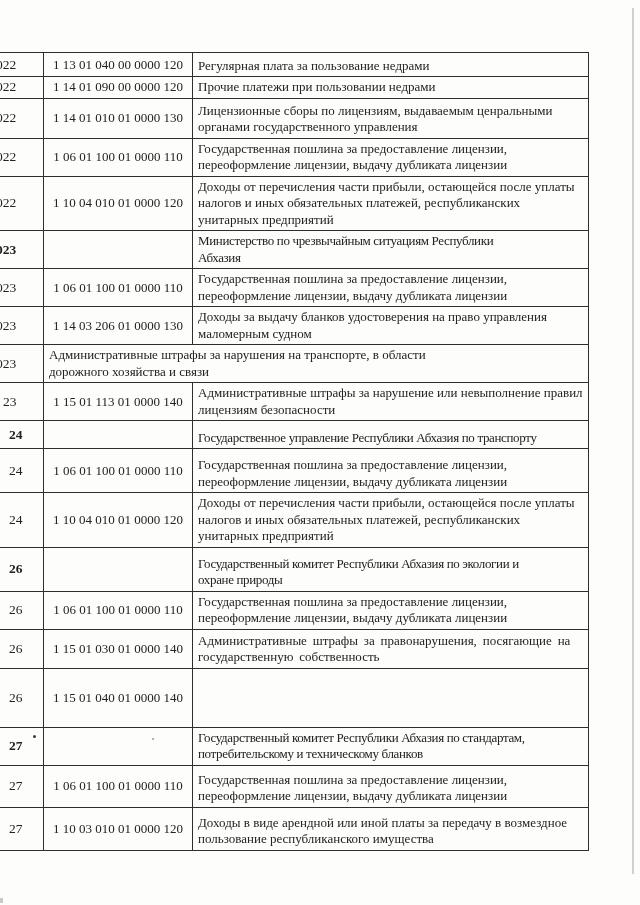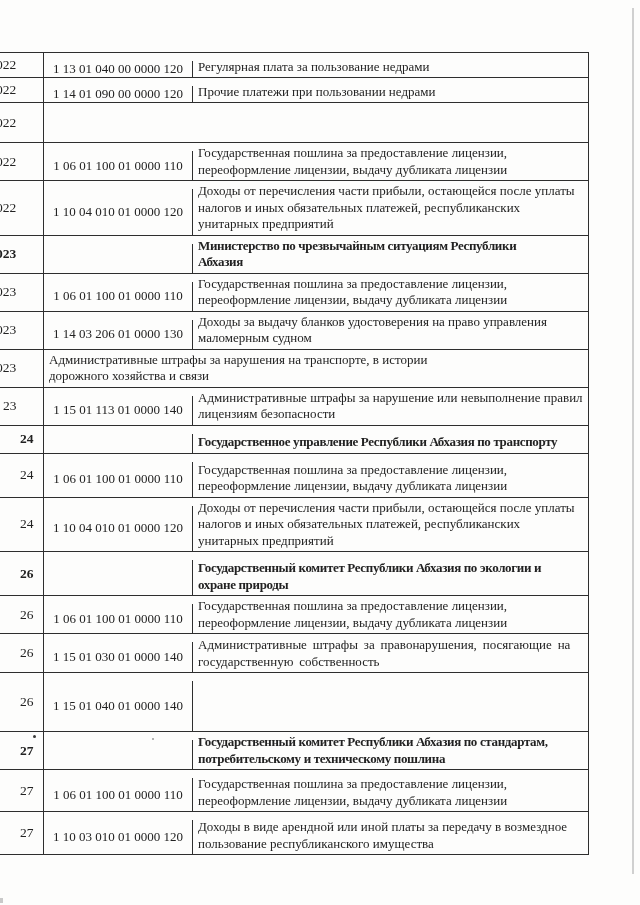--- a/index.html
+++ b/index.html
@@ -38,37 +38,36 @@
     font-size: 13.5px;
     overflow: hidden;
   }
   .c2 {
     width: 149px; flex: 0 0 149px;
     border-right: 1.5px solid var(--line, #2e2e2e);
     box-sizing: border-box;
     display: flex; align-items: center; justify-content: center;
     font-size: 13px;
     white-space: nowrap;
-    margin-top: 8px;
   }
   .c3 {
     flex: 1 1 auto;
     display: flex; align-items: flex-end;
     padding: 2px 2px 2px 5px;
     box-sizing: border-box;
     font-size: 13px;
     line-height: 16.5px;
   }
   .c3 span { white-space: pre-line; }
-  .row.bold .c3 { font-weight: bold; letter-spacing: -0.35px; }
+  .row.bold .c3 { font-weight: normal; letter-spacing: -0.35px; }
   .row.bold .c1 { font-weight: bold; }
   .row.justify .c3 span { word-spacing: 2.6px; font-family: Liberation Serif, serif; }
   .a-clip { margin-left: -4px; }
   .a-edge { margin-left: 3px; }
-  .a-norm { margin-left: 20px; }
+  .a-norm { margin-left: 9px; }
   
   .scan-edge-line {
     position: absolute; left: 632px; top: 8px;
     width: 1.5px; height: 866px;
     background: #d0d0d0;
   }
   .ink-dot {
     position: absolute; left: 33px; top: 735px;
     width: 3px; height: 3px; border-radius: 50%;
     background: #3a3a3a;
@@ -108,20 +107,27 @@
           <span>1 14 01 090 00 0000 120</span>
         </div>
         <div class="c3">
           <span>Прочие платежи при пользовании недрами</span>
         </div>
       </div>
       <div class="row" style="min-height: 40px;">
         <div class="c1">
           <span class="a-clip">022</span>
         </div>
+        <div class="c2">
+          <span>1 14 01 010 01 0000 130</span>
+        </div>
+        <div class="c3">
+          <span>Лицензионные сборы по лицензиям, выдаваемым ценральными
+органами государственного управления</span>
+        </div>
       </div>
       <div class="row" style="min-height: 37px;">
         <div class="c1">
           <span class="a-clip">022</span>
         </div>
         <div class="c2">
           <span>1 06 01 100 01 0000 110</span>
         </div>
         <div class="c3">
           <span>Государственная пошлина за предоставление лицензии,
@@ -175,21 +181,21 @@
         <div class="c3">
           <span>Доходы за выдачу бланков удостоверения на право управления
 маломерным судном</span>
         </div>
       </div>
       <div class="row" style="min-height: 37px;">
         <div class="c1">
           <span class="a-clip">023</span>
         </div>
         <div class="c3">
-          <span>Административные штрафы за нарушения на транспорте, в истории
+          <span>Административные штрафы за нарушения на транспорте, в области
 дорожного хозяйства и связи</span>
         </div>
       </div>
       <div class="row" style="min-height: 38px;">
         <div class="c1">
           <span class="a-edge">23</span>
         </div>
         <div class="c2">
           <span>1 15 01 113 01 0000 140</span>
         </div>
@@ -280,21 +286,21 @@
       </div>
       <div class="row bold" style="min-height: 36px;">
         <div class="c1">
           <span class="a-norm">27</span>
         </div>
         <div class="c2">
           <span></span>
         </div>
         <div class="c3">
           <span>Государственный комитет Республики Абхазия по стандартам,
-потребительскому и техническому пошлина</span>
+потребительскому и техническому бланков</span>
         </div>
       </div>
       <div class="row" style="min-height: 42px;">
         <div class="c1">
           <span class="a-norm">27</span>
         </div>
         <div class="c2">
           <span>1 06 01 100 01 0000 110</span>
         </div>
         <div class="c3">

